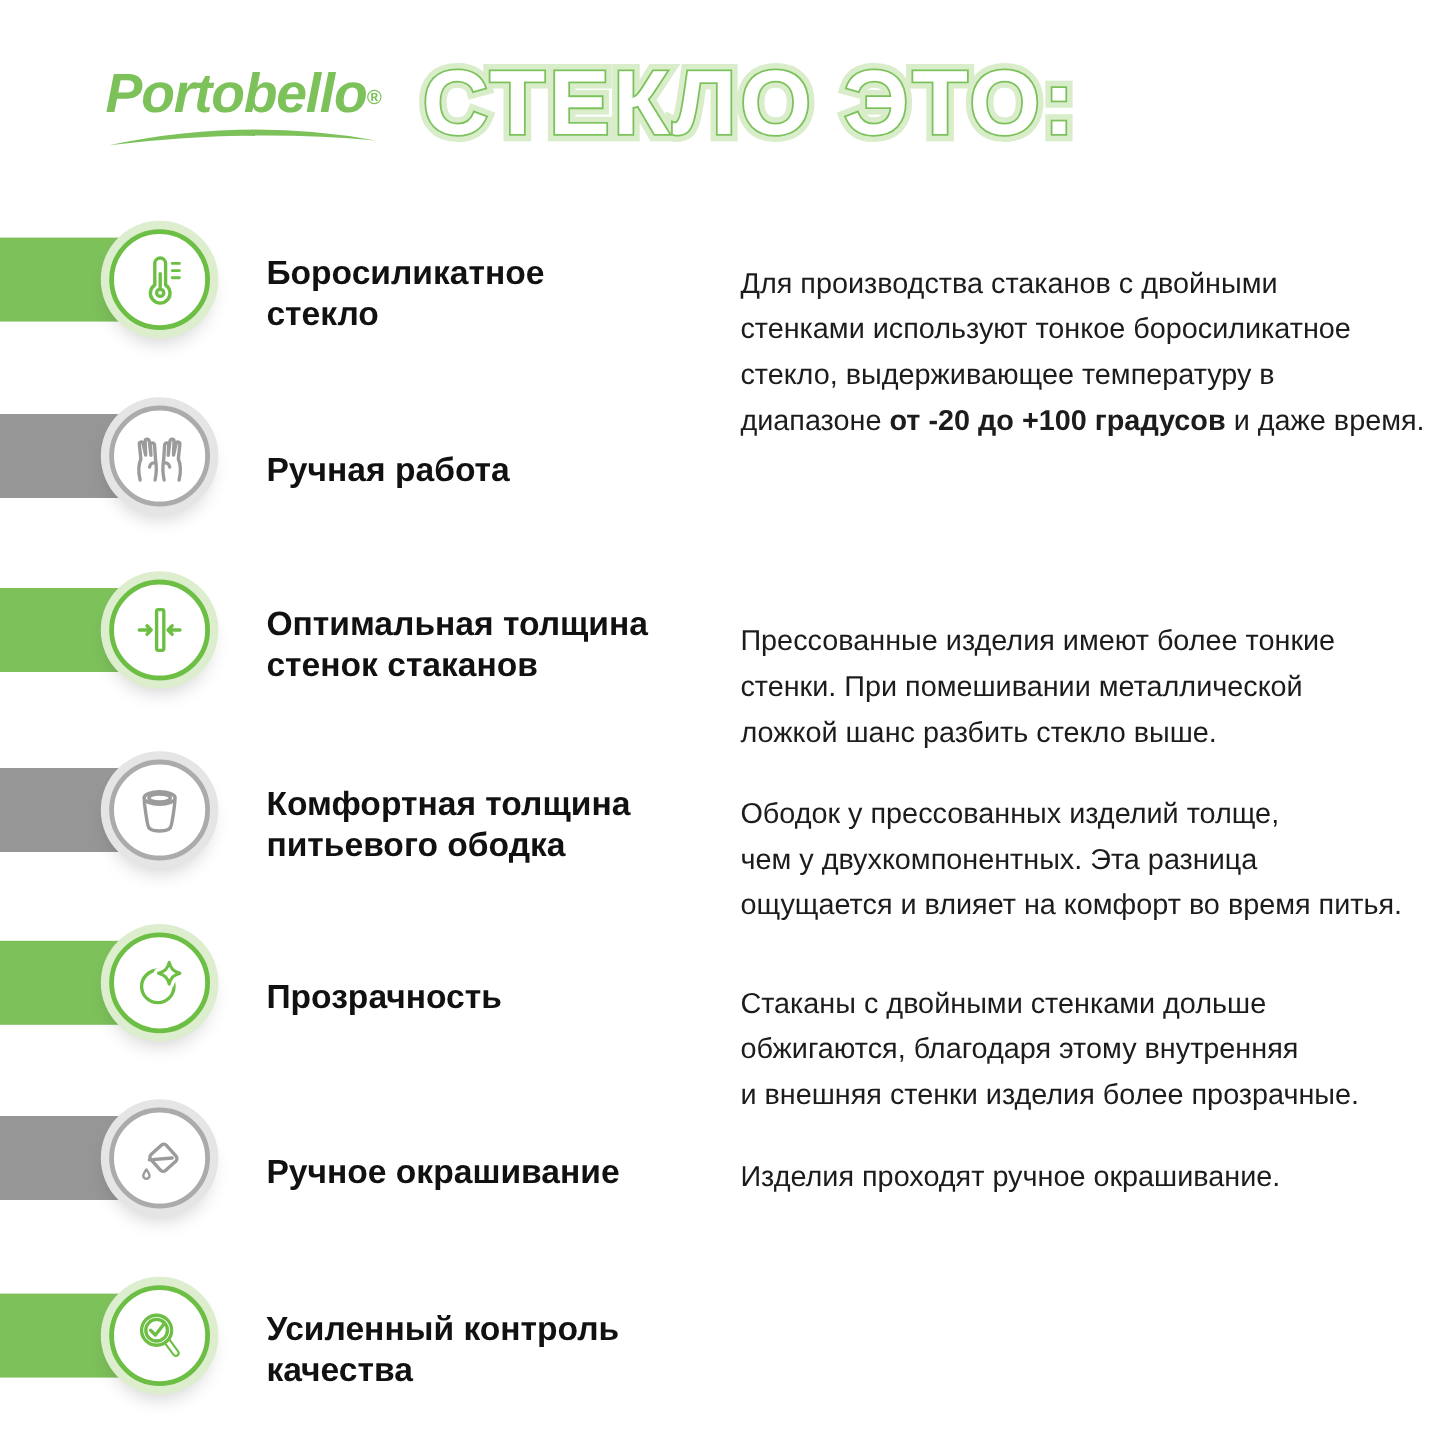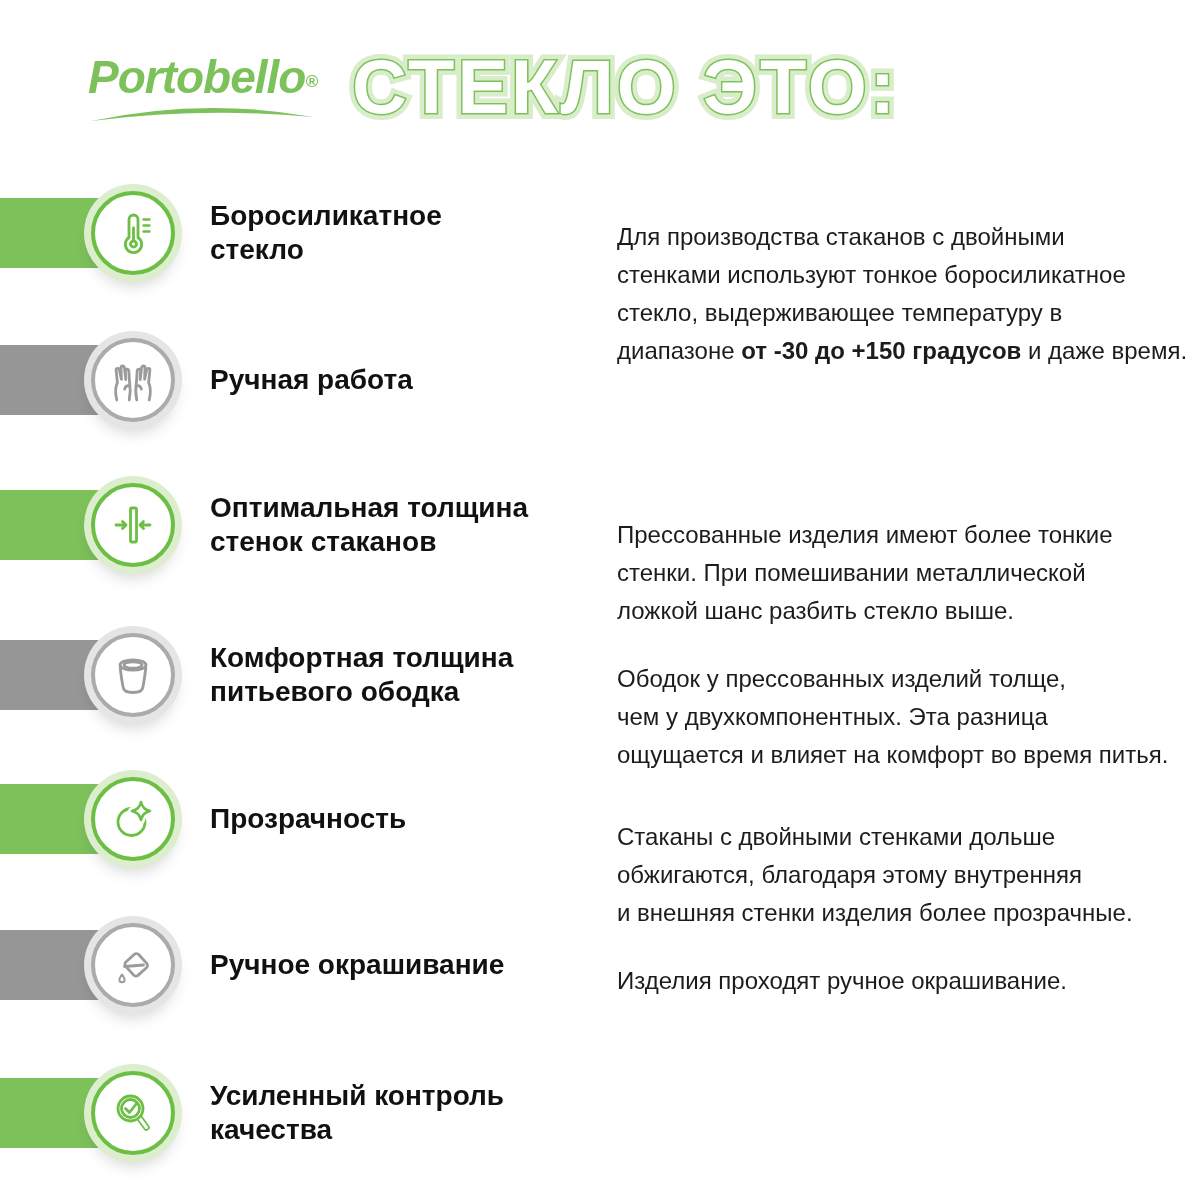--- a/index.html
+++ b/index.html
@@ -29,21 +29,21 @@
   .circle{position:absolute;left:91px;top:-7px;width:84px;height:84px;border-radius:50%;
           background:#fff;border:4px solid;box-sizing:border-box;display:flex;
           align-items:center;justify-content:center;}
   .row.green .circle{border-color:#6cbf44;box-shadow:0 0 0 7px #ddeecf,0 10px 16px rgba(0,0,0,.18);}
   .row.gray  .circle{border-color:#ababab;box-shadow:0 0 0 7px #e5e5e5,0 10px 16px rgba(0,0,0,.18);}
 
   .circle svg{width:48px;height:48px;fill:none;stroke-width:2.8;stroke-linecap:round;stroke-linejoin:round;}
   .row.green .circle svg{stroke:#6cbf44;}
   .row.gray  .circle svg{stroke:#9b9b9b;}
 
-  .title{position:absolute;left:210px;top:35px;transform:translateY(-50%);margin:0;
+  .title{position:absolute;left:210px;top:35px;transform:translateY(-50%);margin:12px;
          font-size:28px;line-height:34px;font-weight:700;color:#111;white-space:pre-line;}
   .desc{position:absolute;left:605px;top:8px;margin:12px;width:590px;
         font-size:24px;line-height:38px;font-weight:400;color:#1c1c1c;white-space:pre-line;}
   .desc b{font-weight:700;}
   .r2 .desc{top:20px}.r3 .desc{top:14px}.r5 .desc{top:22px}.r6 .desc{top:20px}
 </style>
 </head>
 <body>
 
 <div id="canvas">
@@ -68,21 +68,21 @@
         <line x1="24.5" y1="19" x2="24.5" y2="31"></line>
         <circle cx="24.5" cy="35" r="3"></circle>
         <path d="M34.5 10.5 h6 M34.5 16.5 h6 M34.5 22.5 h6" stroke-width="2.4"></path>
       </svg>
     </div>
     <h2 class="title">Боросиликатное
 стекло</h2>
     <p class="desc"><span>Для производства стаканов с двойными
 стенками используют тонкое боросиликатное
 стекло, выдерживающее температуру в
-диапазоне </span><b>от -30 до +150 градусов</b><span> и даже время.</span></p>
+диапазоне </span><b>от -20 до +100 градусов</b><span> и даже время.</span></p>
   </div>
 
   <div class="row gray r2">
     <div class="bar"></div>
     <div class="circle">
       <svg viewBox="0 0 48 48" stroke-width="2.2">
         <path d="M27.8 44 C26.6 38.5 26.4 32.5 27.4 27 L28.2 14.8 a1.7 1.7 0 0 1 3.4 .2 L31.2 23.5 L32.6 11.6 a1.7 1.7 0 0 1 3.4 .2 L35.6 23.3 L37.8 13.4 a1.6 1.6 0 0 1 3.1 .7 L39.6 26.5 C41.8 31.5 41.6 38.5 40.2 44"></path>
         <path d="M27.6 30 C30 29 31.8 30.6 32.4 33.2"></path>
         <g transform="translate(48,0) scale(-1,1)">
           <path d="M27.8 44 C26.6 38.5 26.4 32.5 27.4 27 L28.2 14.8 a1.7 1.7 0 0 1 3.4 .2 L31.2 23.5 L32.6 11.6 a1.7 1.7 0 0 1 3.4 .2 L35.6 23.3 L37.8 13.4 a1.6 1.6 0 0 1 3.1 .7 L39.6 26.5 C41.8 31.5 41.6 38.5 40.2 44"></path>

